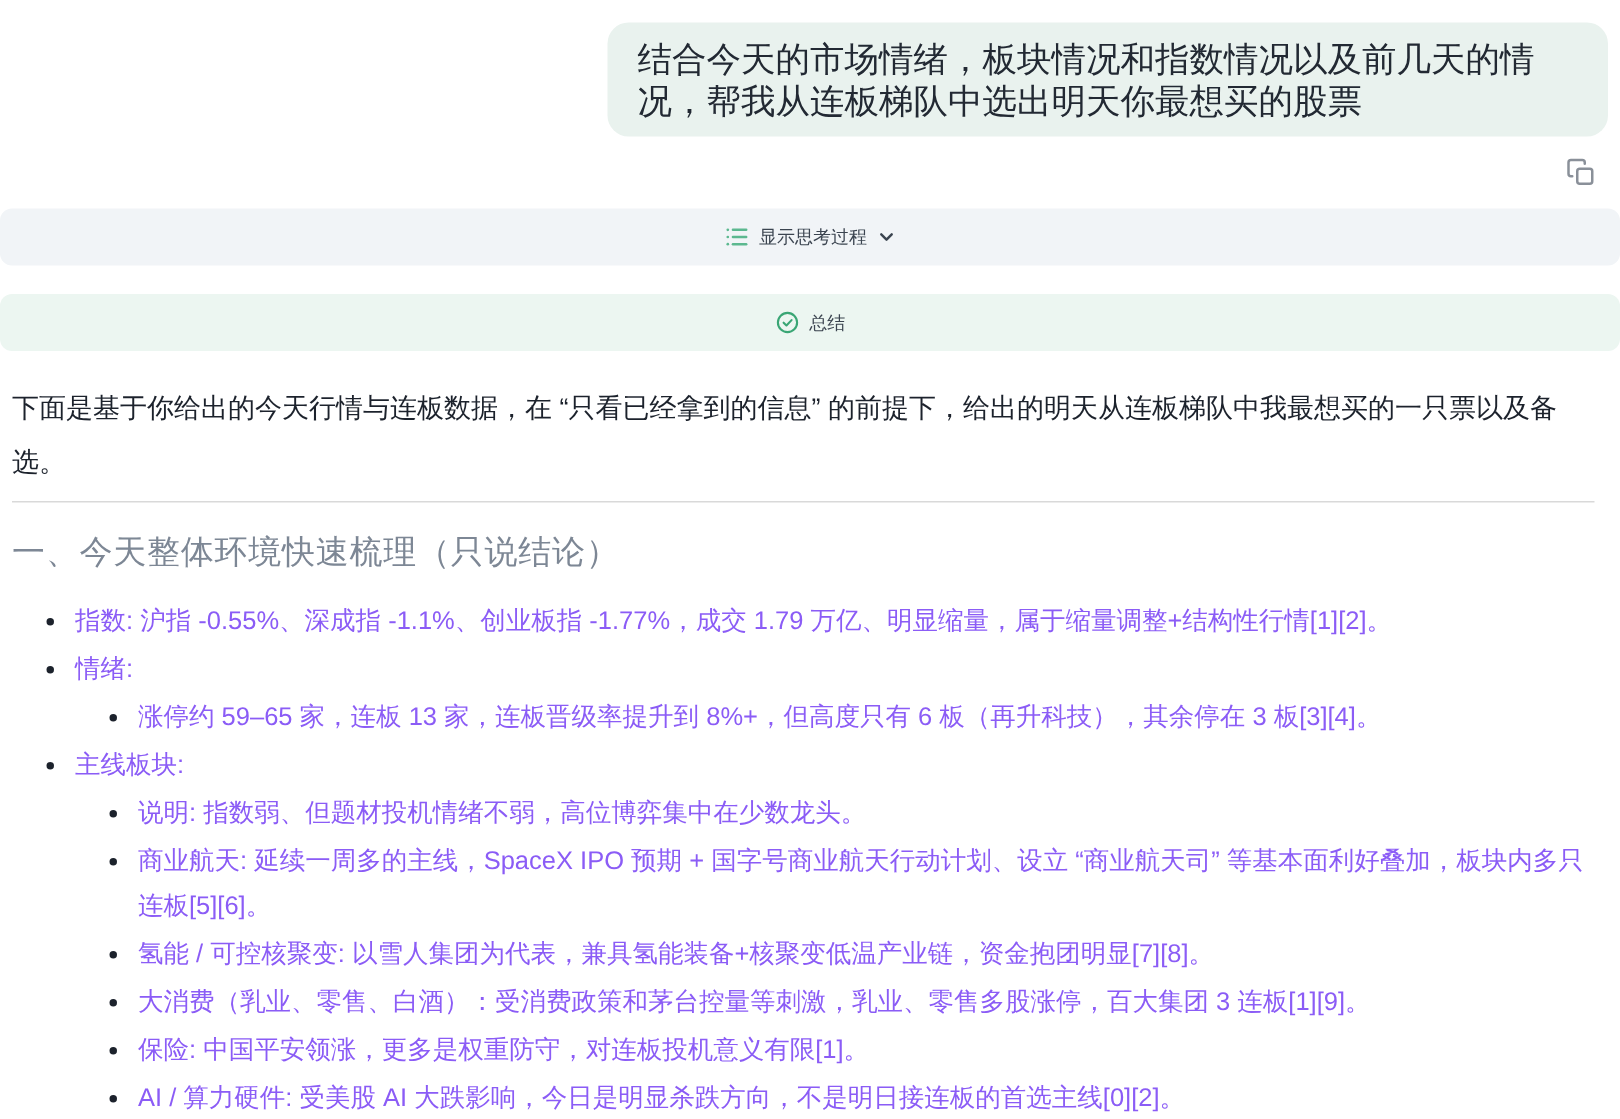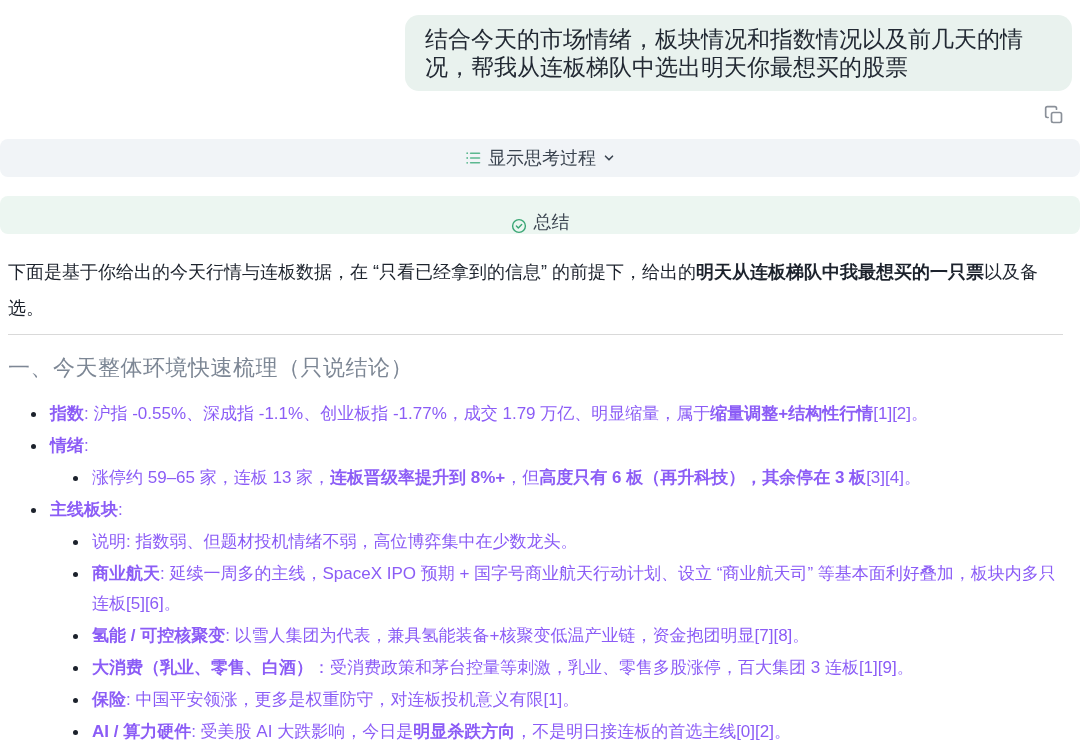--- a/index.html
+++ b/index.html
@@ -14,38 +14,38 @@
     box-sizing:border-box;width:667px;background:#e9f2ee;border-radius:14px;
     padding:10px 20px;font-size:23px;line-height:28px;color:#222933;
   }
   
   .copy-row{display:flex;justify-content:flex-end;padding:14px 16px 0 0;height:20px;}
   .copy-btn{background:none;border:none;padding:0;margin:0;width:20px;height:20px;cursor:pointer;color:#8a9099;display:flex;align-items:center;justify-content:center;}
   .copy-btn svg{display:block;}
   
   .bar{
     height:38px;border-radius:8px;display:flex;align-items:center;justify-content:center;
-    gap:7px;font-size:18px;color:#3b4450;cursor:pointer;user-select:none;
+    gap:7px;font-size:12px;color:#3b4450;cursor:pointer;user-select:none;
   }
   .bar.thinking{background:#f1f4f7;margin-top:14px;}
-  .bar.summary{background:#ecf6f1;margin-top:19px;align-items:flex-end;}
+  .bar.summary{background:#ecf6f1;margin-top:19px;}
   .bar svg{display:block;}
   
   .content{padding:0 8px;}
   .intro{margin:20px 0 0;font-size:18px;line-height:36px;color:#1c222c;}
   .divider{border:none;border-top:1px solid #d9d9d9;margin:8px 9px 0 0;height:0;}
   .sec-heading{margin:18px 0 16px;font-size:22px;font-weight:400;color:#7d8795;letter-spacing:.5px;}
   .bullets{margin:0;}
   .li{position:relative;font-size:17px;line-height:30px;margin:0 0 2px;color:#8b5cf6;}
   .li.lvl1{padding-left:42px;}
   .li.lvl2{padding-left:84px;}
   .dot{position:absolute;top:13px;width:5px;height:5px;border-radius:50%;background:#1c222c;}
   .lvl1 > .dot{left:23px;}
   .lvl2 > .dot{left:65px;}
-  .b{font-weight:700;}
+  .b{font-weight:400;}
 </style>
 </head>
 <body>
 
 <div class="page">
 
   <div class="user-row">
     <div class="user-bubble">结合今天的市场情绪，板块情况和指数情况以及前几天的情况，帮我从连板梯队中选出明天你最想买的股票</div>
   </div>
 

